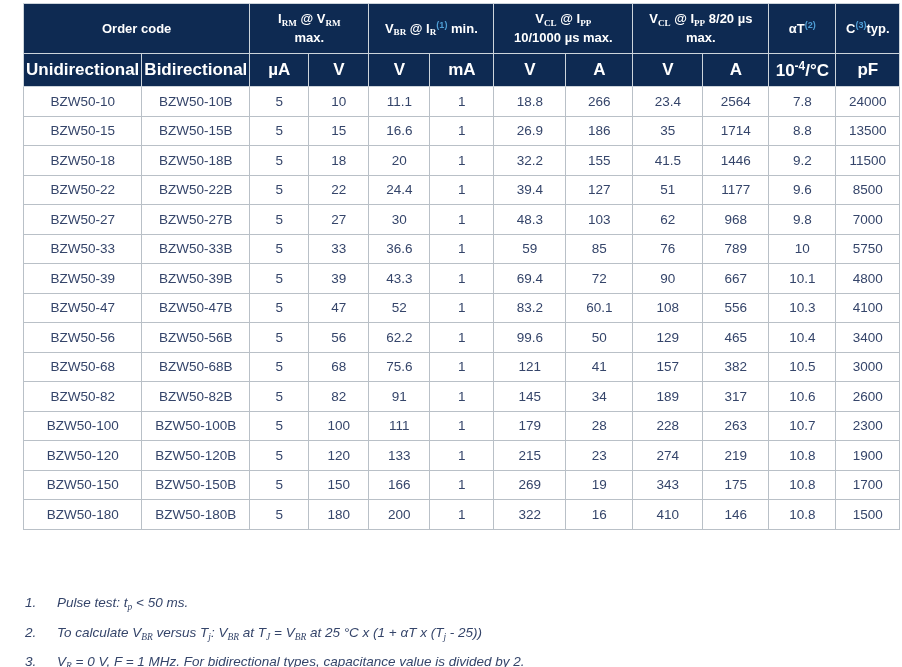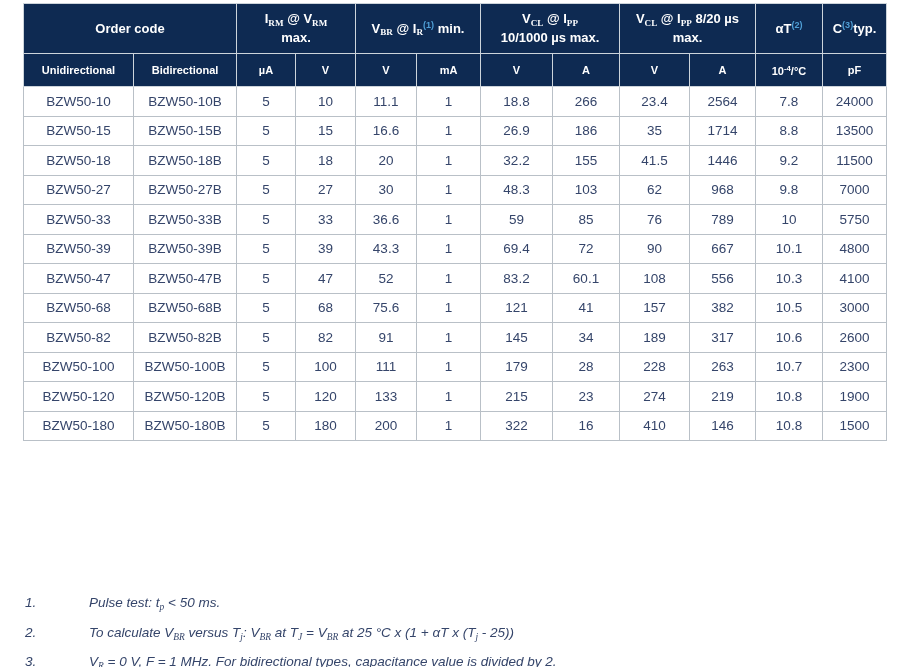--- a/index.html
+++ b/index.html
@@ -35,41 +35,41 @@
     overflow: hidden;
   }
   thead th {
     background: var(--header-bg);
     color: var(--header-text);
     font-weight: bold;
     border: 1px solid var(--header-grid);
     font-size: 13px;
   }
   thead tr.group-row th { height: 50px; white-space: pre-line; line-height: 1.35; }
-  thead tr.sub-row th { height: 33px; font-size: 11px; }
+  thead tr.sub-row th { height: 33px; font-size: 17px; }
   tbody td {
     border: 1px solid var(--grid);
     background: #ffffff;
     color: var(--body-text);
     font-size: 13.5px;
     height: 29.5px;
   }
   sub { font-size: 0.70em; vertical-align: -0.28em; letter-spacing: 0; font-family: Liberation Serif, serif; }
   sup { font-size: 0.70em; vertical-align: 0.5em; }
   sup.ref { color: var(--ref-blue); }
 
   .footnotes {
     position: absolute; left: 25px; top: 590px;
     font-style: italic;
     font-size: 13.5px;
     color: var(--body-text);
   }
   .footnote { display: flex; line-height: 26px; }
   .fn-num { width: 32px; flex: 0 0 32px; }
-  .fn-text { flex: 1; margin-left: 32px; }
+  .fn-text { flex: 1; }
 </style>
 </head>
 <body>
 
 <div class="sheet">
 
   <table class="spec">
     <colgroup>
         <col style="width: 110px;">
         <col style="width: 103px;">
@@ -149,20 +149,34 @@
           <td>20</td>
           <td>1</td>
           <td>32.2</td>
           <td>155</td>
           <td>41.5</td>
           <td>1446</td>
           <td>9.2</td>
           <td>11500</td>
         </tr>
         <tr>
+          <td>BZW50-22</td>
+          <td>BZW50-22B</td>
+          <td>5</td>
+          <td>22</td>
+          <td>24.4</td>
+          <td>1</td>
+          <td>39.4</td>
+          <td>127</td>
+          <td>51</td>
+          <td>1177</td>
+          <td>9.6</td>
+          <td>8500</td>
+        </tr>
+        <tr>
           <td>BZW50-27</td>
           <td>BZW50-27B</td>
           <td>5</td>
           <td>27</td>
           <td>30</td>
           <td>1</td>
           <td>48.3</td>
           <td>103</td>
           <td>62</td>
           <td>968</td>
@@ -205,20 +219,34 @@
           <td>52</td>
           <td>1</td>
           <td>83.2</td>
           <td>60.1</td>
           <td>108</td>
           <td>556</td>
           <td>10.3</td>
           <td>4100</td>
         </tr>
         <tr>
+          <td>BZW50-56</td>
+          <td>BZW50-56B</td>
+          <td>5</td>
+          <td>56</td>
+          <td>62.2</td>
+          <td>1</td>
+          <td>99.6</td>
+          <td>50</td>
+          <td>129</td>
+          <td>465</td>
+          <td>10.4</td>
+          <td>3400</td>
+        </tr>
+        <tr>
           <td>BZW50-68</td>
           <td>BZW50-68B</td>
           <td>5</td>
           <td>68</td>
           <td>75.6</td>
           <td>1</td>
           <td>121</td>
           <td>41</td>
           <td>157</td>
           <td>382</td>
@@ -259,20 +287,34 @@
           <td>5</td>
           <td>120</td>
           <td>133</td>
           <td>1</td>
           <td>215</td>
           <td>23</td>
           <td>274</td>
           <td>219</td>
           <td>10.8</td>
           <td>1900</td>
+        </tr>
+        <tr>
+          <td>BZW50-150</td>
+          <td>BZW50-150B</td>
+          <td>5</td>
+          <td>150</td>
+          <td>166</td>
+          <td>1</td>
+          <td>269</td>
+          <td>19</td>
+          <td>343</td>
+          <td>175</td>
+          <td>10.8</td>
+          <td>1700</td>
         </tr>
         <tr>
           <td>BZW50-180</td>
           <td>BZW50-180B</td>
           <td>5</td>
           <td>180</td>
           <td>200</td>
           <td>1</td>
           <td>322</td>
           <td>16</td>

